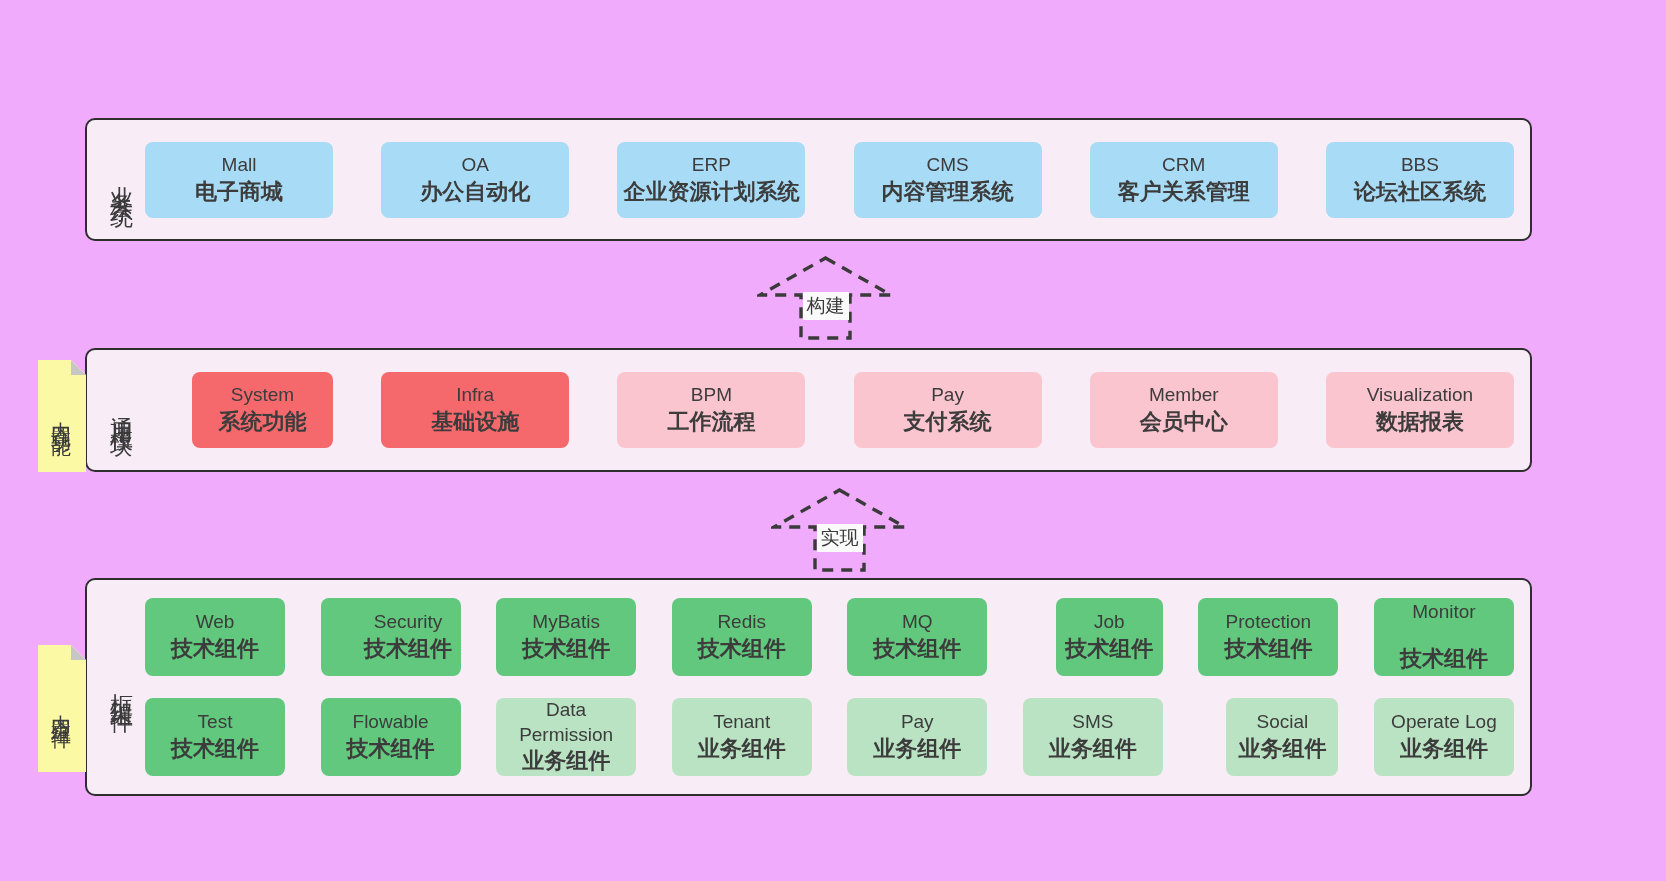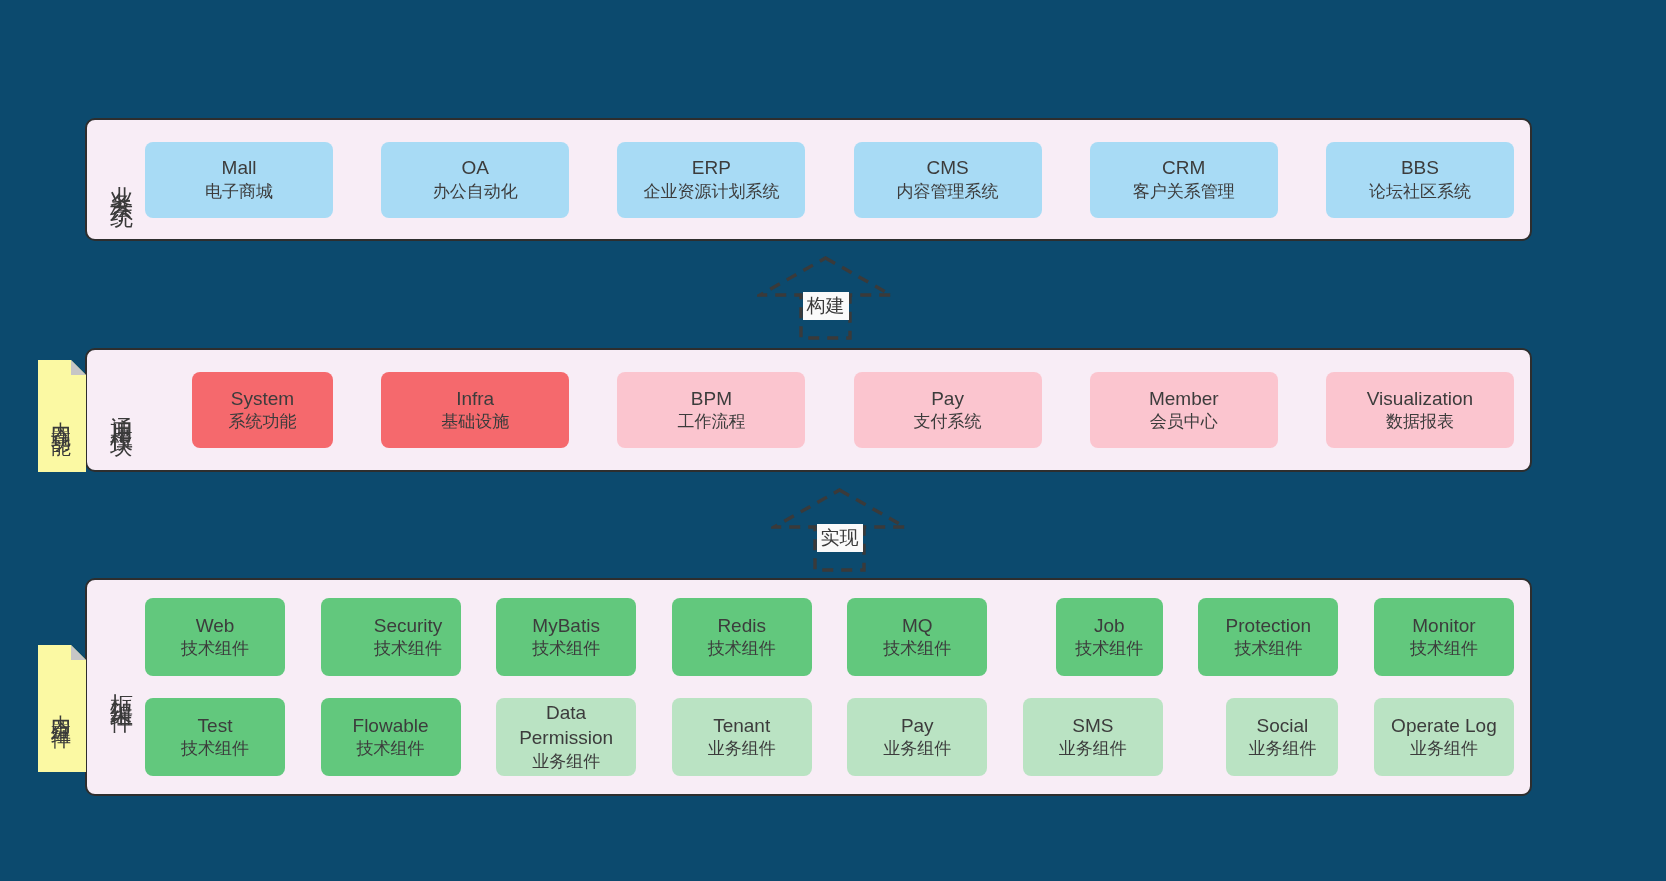--- a/index.html
+++ b/index.html
@@ -3,21 +3,21 @@
 <meta charset="utf-8">
 <style>
   html,body{margin:0;padding:0;}
   body{
     font-family:"Liberation Sans","DejaVu Sans",sans-serif;
     background:#f8f8f8;
   }
   .page{
     position:relative;
     width:1666px;height:881px;
-    background:#0c4a6e;
+    background:#f0abfc;
     overflow:hidden;
   }
   
   .band{
     position:absolute;left:85px;width:1447px;
     background:#f8edf6;
     border:2px solid #2e2e2e;
     border-radius:10px;
     box-sizing:border-box;
     z-index:1;
@@ -48,21 +48,21 @@
     display:flex;flex-direction:column;
     align-items:center;justify-content:center;
     text-align:center;
     color:#3c3c3c;
     height:76px;
     line-height:1.3;
     padding:2px 4px;box-sizing:border-box;
   }
   .grid-8 .box{height:78px;}
   .box .en{font-size:19px;}
-  .box .zh{font-size:17px;}
+  .box .zh{font-size:22px;font-weight:bold;}
 
   
   .tag{
     position:absolute;width:48px;z-index:3;
     background:#fbf9a3;
     display:flex;align-items:center;justify-content:center;
     writing-mode:vertical-rl;text-orientation:upright;
     font-size:20px;letter-spacing:5px;color:#3a3a3a;
     clip-path:polygon(0 0,calc(100% - 15px) 0,100% 15px,100% 100%,0 100%);
   }
@@ -194,21 +194,21 @@
           <div class="zh">技术组件</div>
         </div>
         <div class="box" style="background: rgb(98, 200, 125); margin-left: 33px;">
           <div class="en">Job</div>
           <div class="zh">技术组件</div>
         </div>
         <div class="box" style="background: rgb(98, 200, 125);">
           <div class="en">Protection</div>
           <div class="zh">技术组件</div>
         </div>
-        <div class="box" style="background: rgb(98, 200, 125);">
+        <div class="box" style="background: rgb(98, 200, 125); justify-content: space-between;">
           <div class="en">Monitor</div>
           <div class="zh">技术组件</div>
         </div>
         <div class="box" style="background: rgb(98, 200, 125);">
           <div class="en">Test</div>
           <div class="zh">技术组件</div>
         </div>
         <div class="box" style="background: rgb(98, 200, 125);">
           <div class="en">Flowable</div>
           <div class="zh">技术组件</div>

